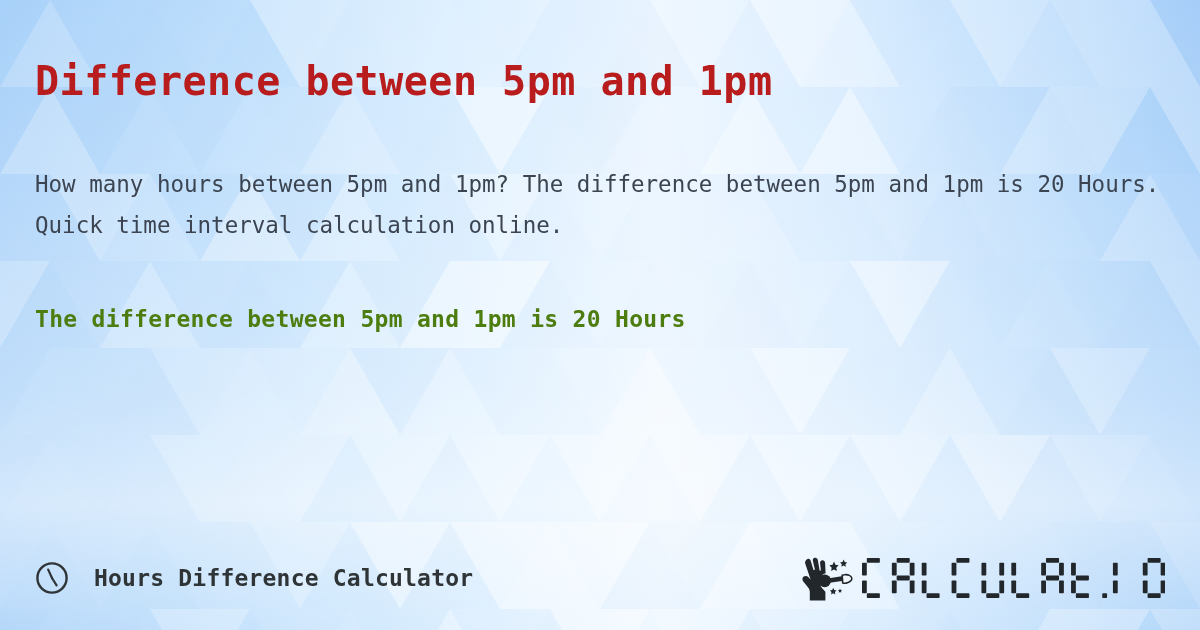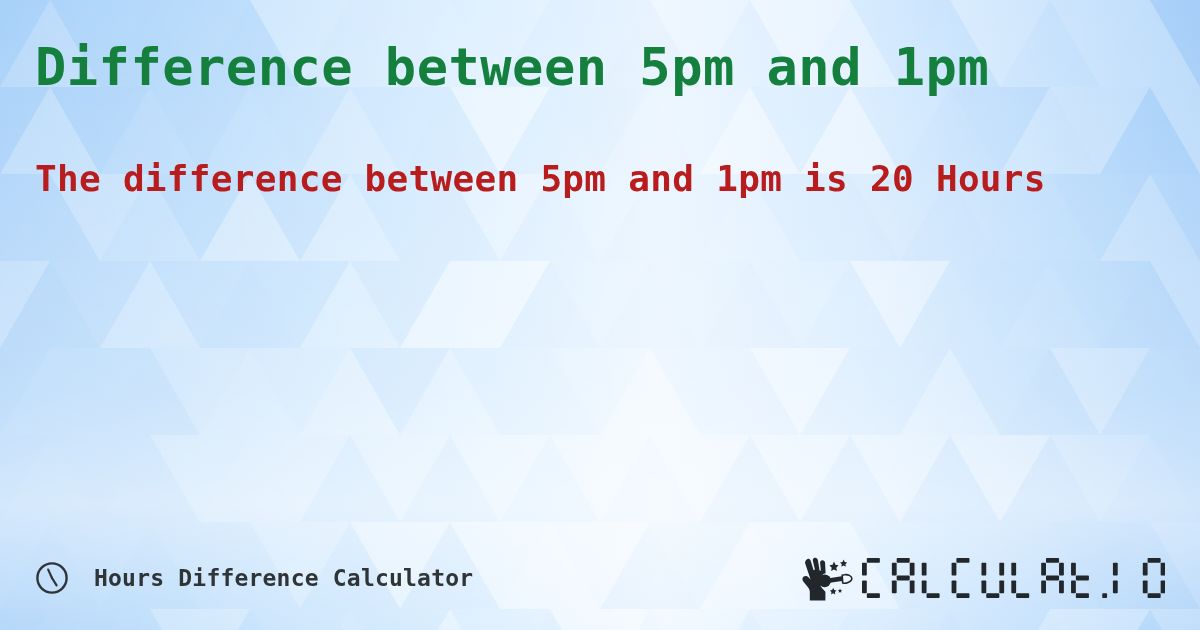--- a/index.html
+++ b/index.html
@@ -30,46 +30,46 @@
     inset: 0;
     z-index: 2;
     padding: 0 35px;
     display: flex;
     flex-direction: column;
   }
 
   
   .title {
     font-family: "DejaVu Sans Mono", monospace;
-    font-size: 52px;
+    font-size: 40px;
     font-weight: bold;
-    color: #15803d;
+    color: #b91c1c;
     letter-spacing: 0.5px;
-    margin-top: 38px;
+    margin-top: 58px;
     line-height: 1.15;
     white-space: nowrap;
   }
 
   
   .description {
     font-family: "DejaVu Sans Mono", monospace;
     font-size: 22.5px;
     font-weight: normal;
     color: #3b4450;
     line-height: 1.82;
     margin-top: 60px;
     max-width: 1130px;
   }
 
   
   .result {
     font-family: "DejaVu Sans Mono", monospace;
-    font-size: 36px;
+    font-size: 23px;
     font-weight: bold;
-    color: #b91c1c;
+    color: #4d7c0f;
     letter-spacing: 0.3px;
     margin-top: 60px;
     white-space: nowrap;
   }
 
   
   .footer {
     position: absolute;
     left: 35px;
     right: 35px;
@@ -464,20 +464,21 @@
       <polygon points="1300,870 1400,870 1350,783" fill="#8fc4f7" fill-opacity="0.277"></polygon>
       <polygon points="1350,783 1450,783 1400,870" fill="#ffffff" fill-opacity="0.103"></polygon>
     </g>
   <rect x="0" y="0" width="1200" height="630" fill="url(#bgGrad2)"></rect>
 </svg>
 
 <div class="page">
 
   <h1 class="title">Difference between 5pm and 1pm</h1>
 
+  <p class="description">How many hours between 5pm and 1pm? The difference between 5pm and 1pm is 20 Hours. Quick time interval calculation online.</p>
 
   <div class="result">The difference between 5pm and 1pm is 20 Hours</div>
 
   <div class="footer">
 
     <div class="brand">
       <svg class="clock-icon" viewBox="0 0 34 34" aria-hidden="true">
         <circle cx="17" cy="17" r="14.6" fill="none" stroke="#2f3437" stroke-width="2.4"></circle>
         <line x1="17" y1="17" x2="13.2" y2="8.6" stroke="#2f3437" stroke-width="2.2" stroke-linecap="round"></line>
         <line x1="17" y1="17" x2="21.6" y2="24.4" stroke="#2f3437" stroke-width="2.2" stroke-linecap="round"></line>

